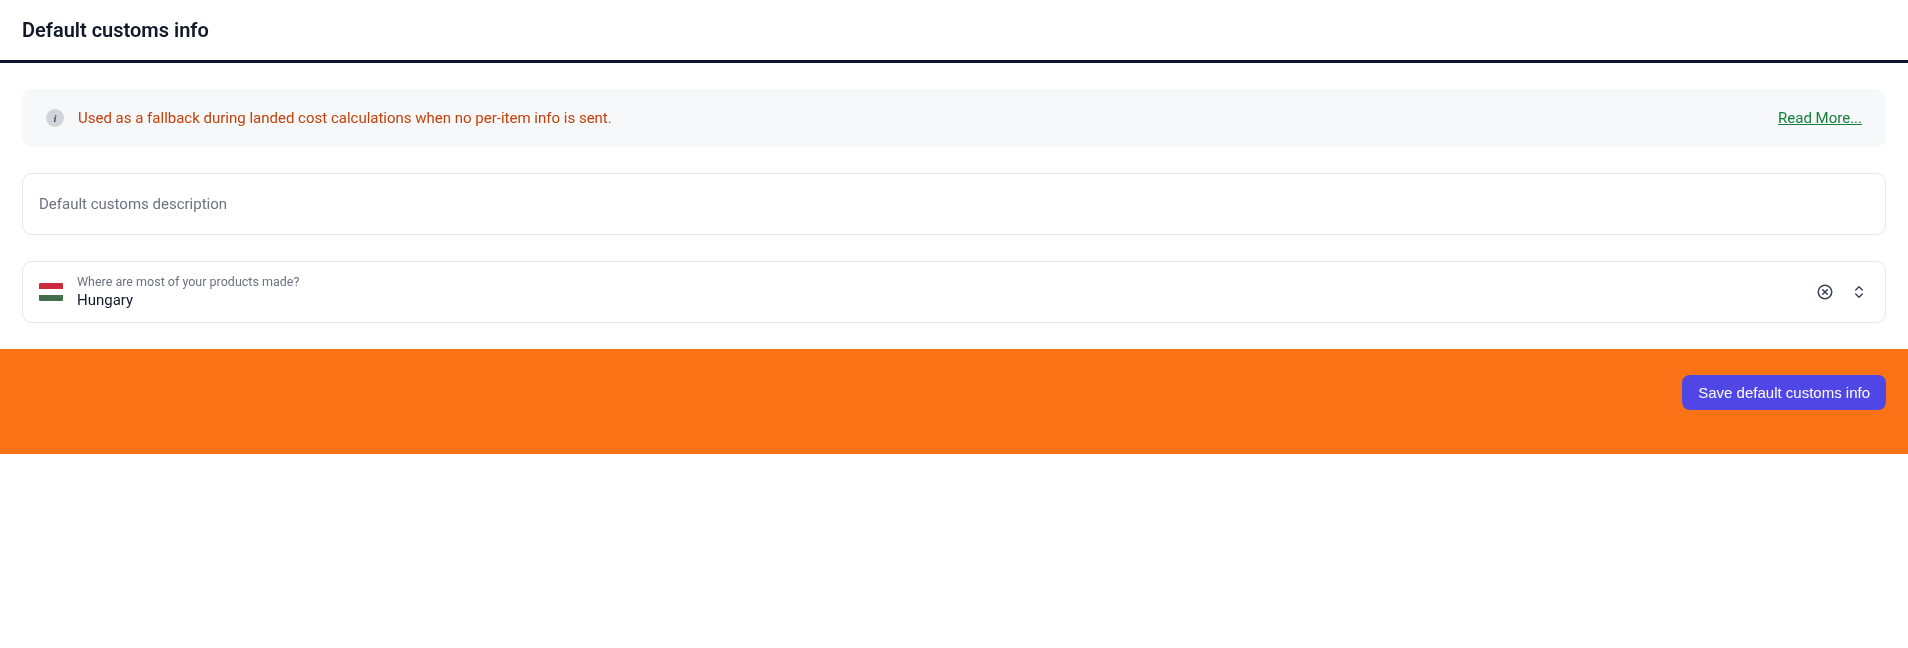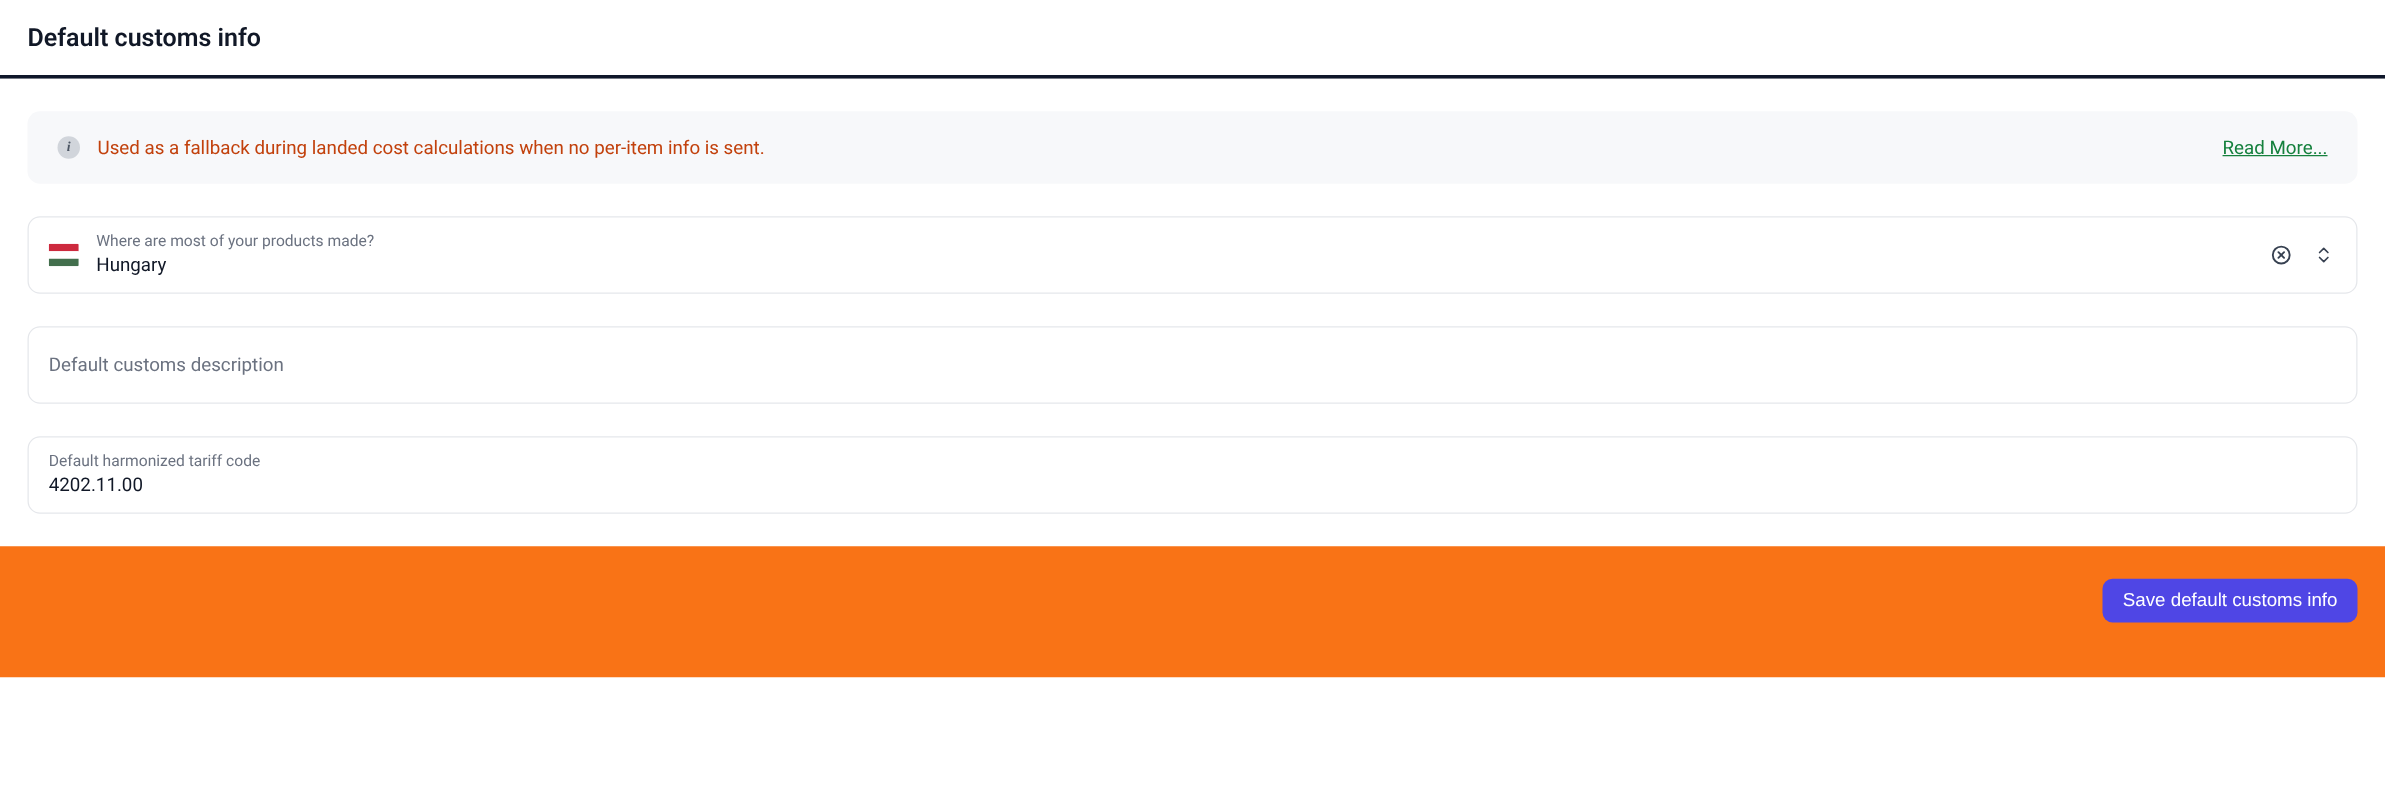--- a/index.html
+++ b/index.html
@@ -150,20 +150,26 @@
 </div>
 
 <div class="content">
 
   <div class="info-banner">
     <div class="info-left">
       <div class="info-icon">i</div>
       <div class="info-text">Used as a fallback during landed cost calculations when no per-item info is sent.</div>
     </div>
     <a class="read-more">Read More...</a>
+  </div>
+
+  <div class="field field-plain">
+    <div class="field-body">
+      <div class="field-placeholder">Default customs description</div>
+    </div>
   </div>
 
   <div class="field">
     <div class="flag">
       <div class="stripe" style="background:#cd2a3e"></div>
       <div class="stripe" style="background:#ffffff"></div>
       <div class="stripe" style="background:#436f4d"></div>
     </div>
     <div class="field-body">
       <div class="field-label-small">Where are most of your products made?</div>
@@ -179,30 +185,18 @@
       </span>
       <span class="icon-btn">
         <svg width="16" height="16" viewBox="0 0 24 24" fill="none" stroke="currentColor" stroke-width="2" stroke-linecap="round" stroke-linejoin="round">
           <polyline points="7 9 12 4 17 9"></polyline>
           <polyline points="7 15 12 20 17 15"></polyline>
         </svg>
       </span>
     </div>
   </div>
 
-  <div class="field field-plain">
-    <div class="field-body">
-      <div class="field-placeholder">Default customs description</div>
-    </div>
-  </div>
-
-  <div class="field">
-    <div class="field-body">
-      <div class="field-label-small">Default harmonized tariff code</div>
-      <div class="field-value">4202.11.00</div>
-    </div>
-  </div>
 
 </div>
 
 <div class="footer">
   <button class="save-btn">Save default customs info</button>
 </div>
 
 </body></html>

